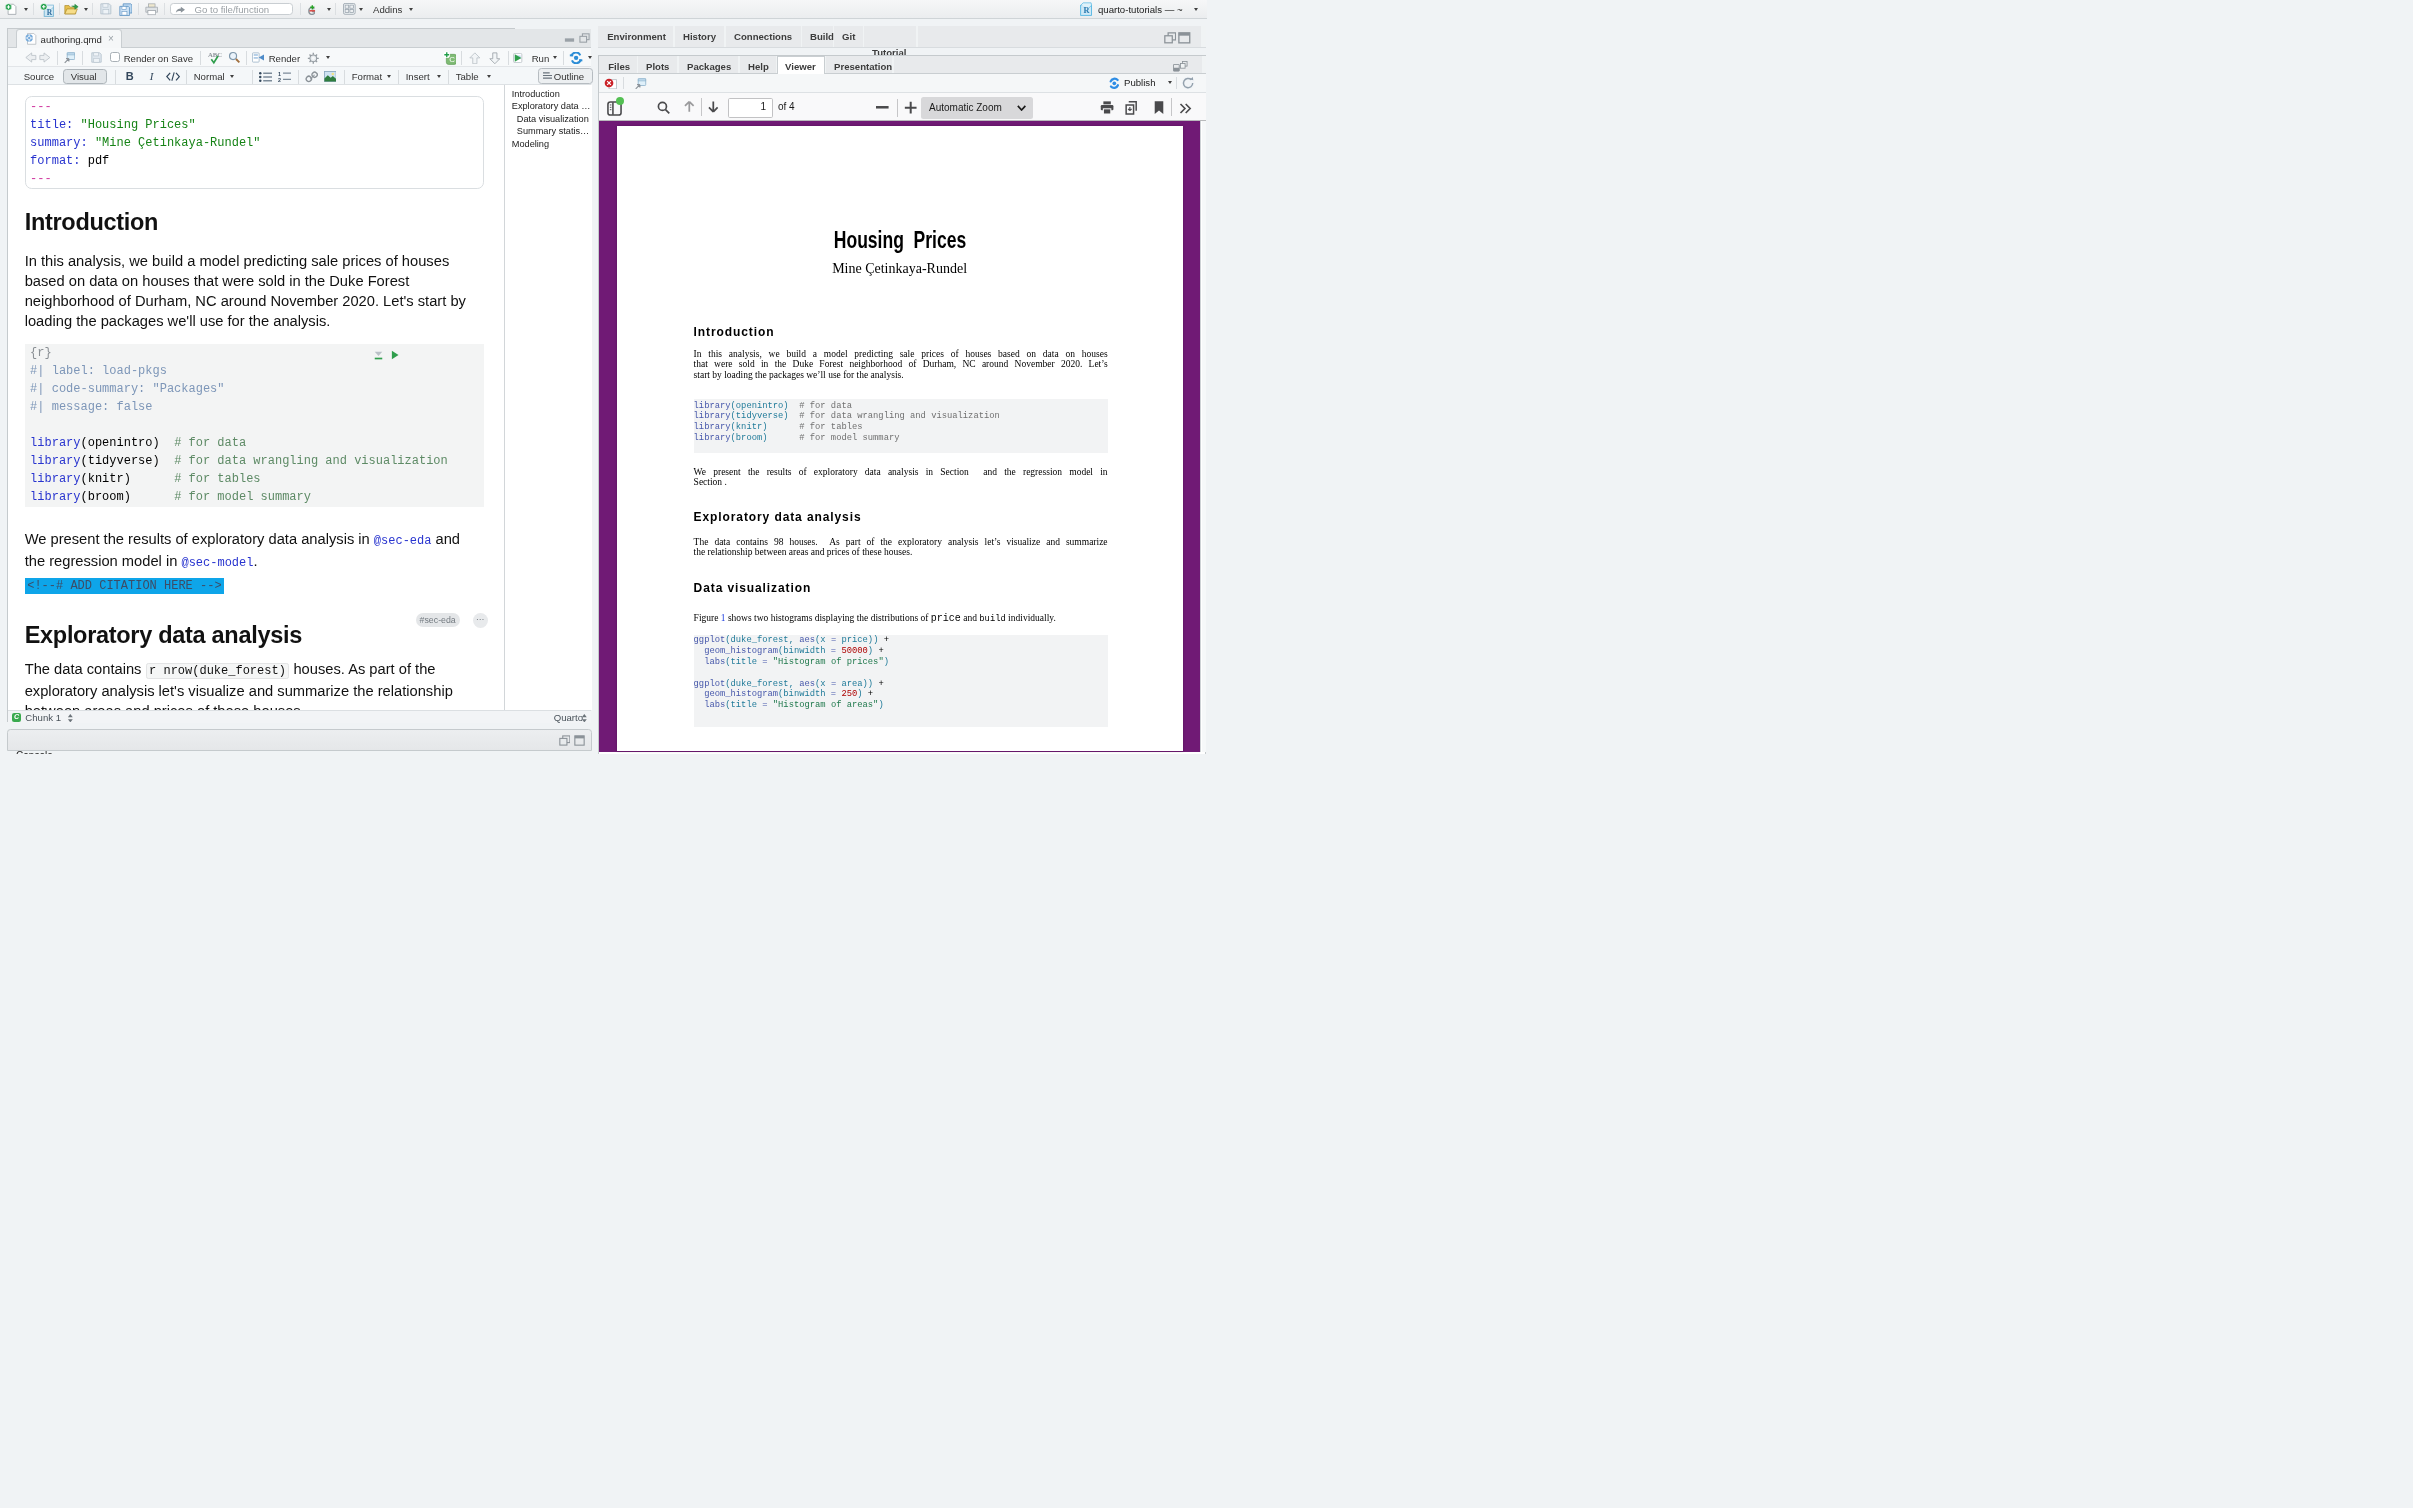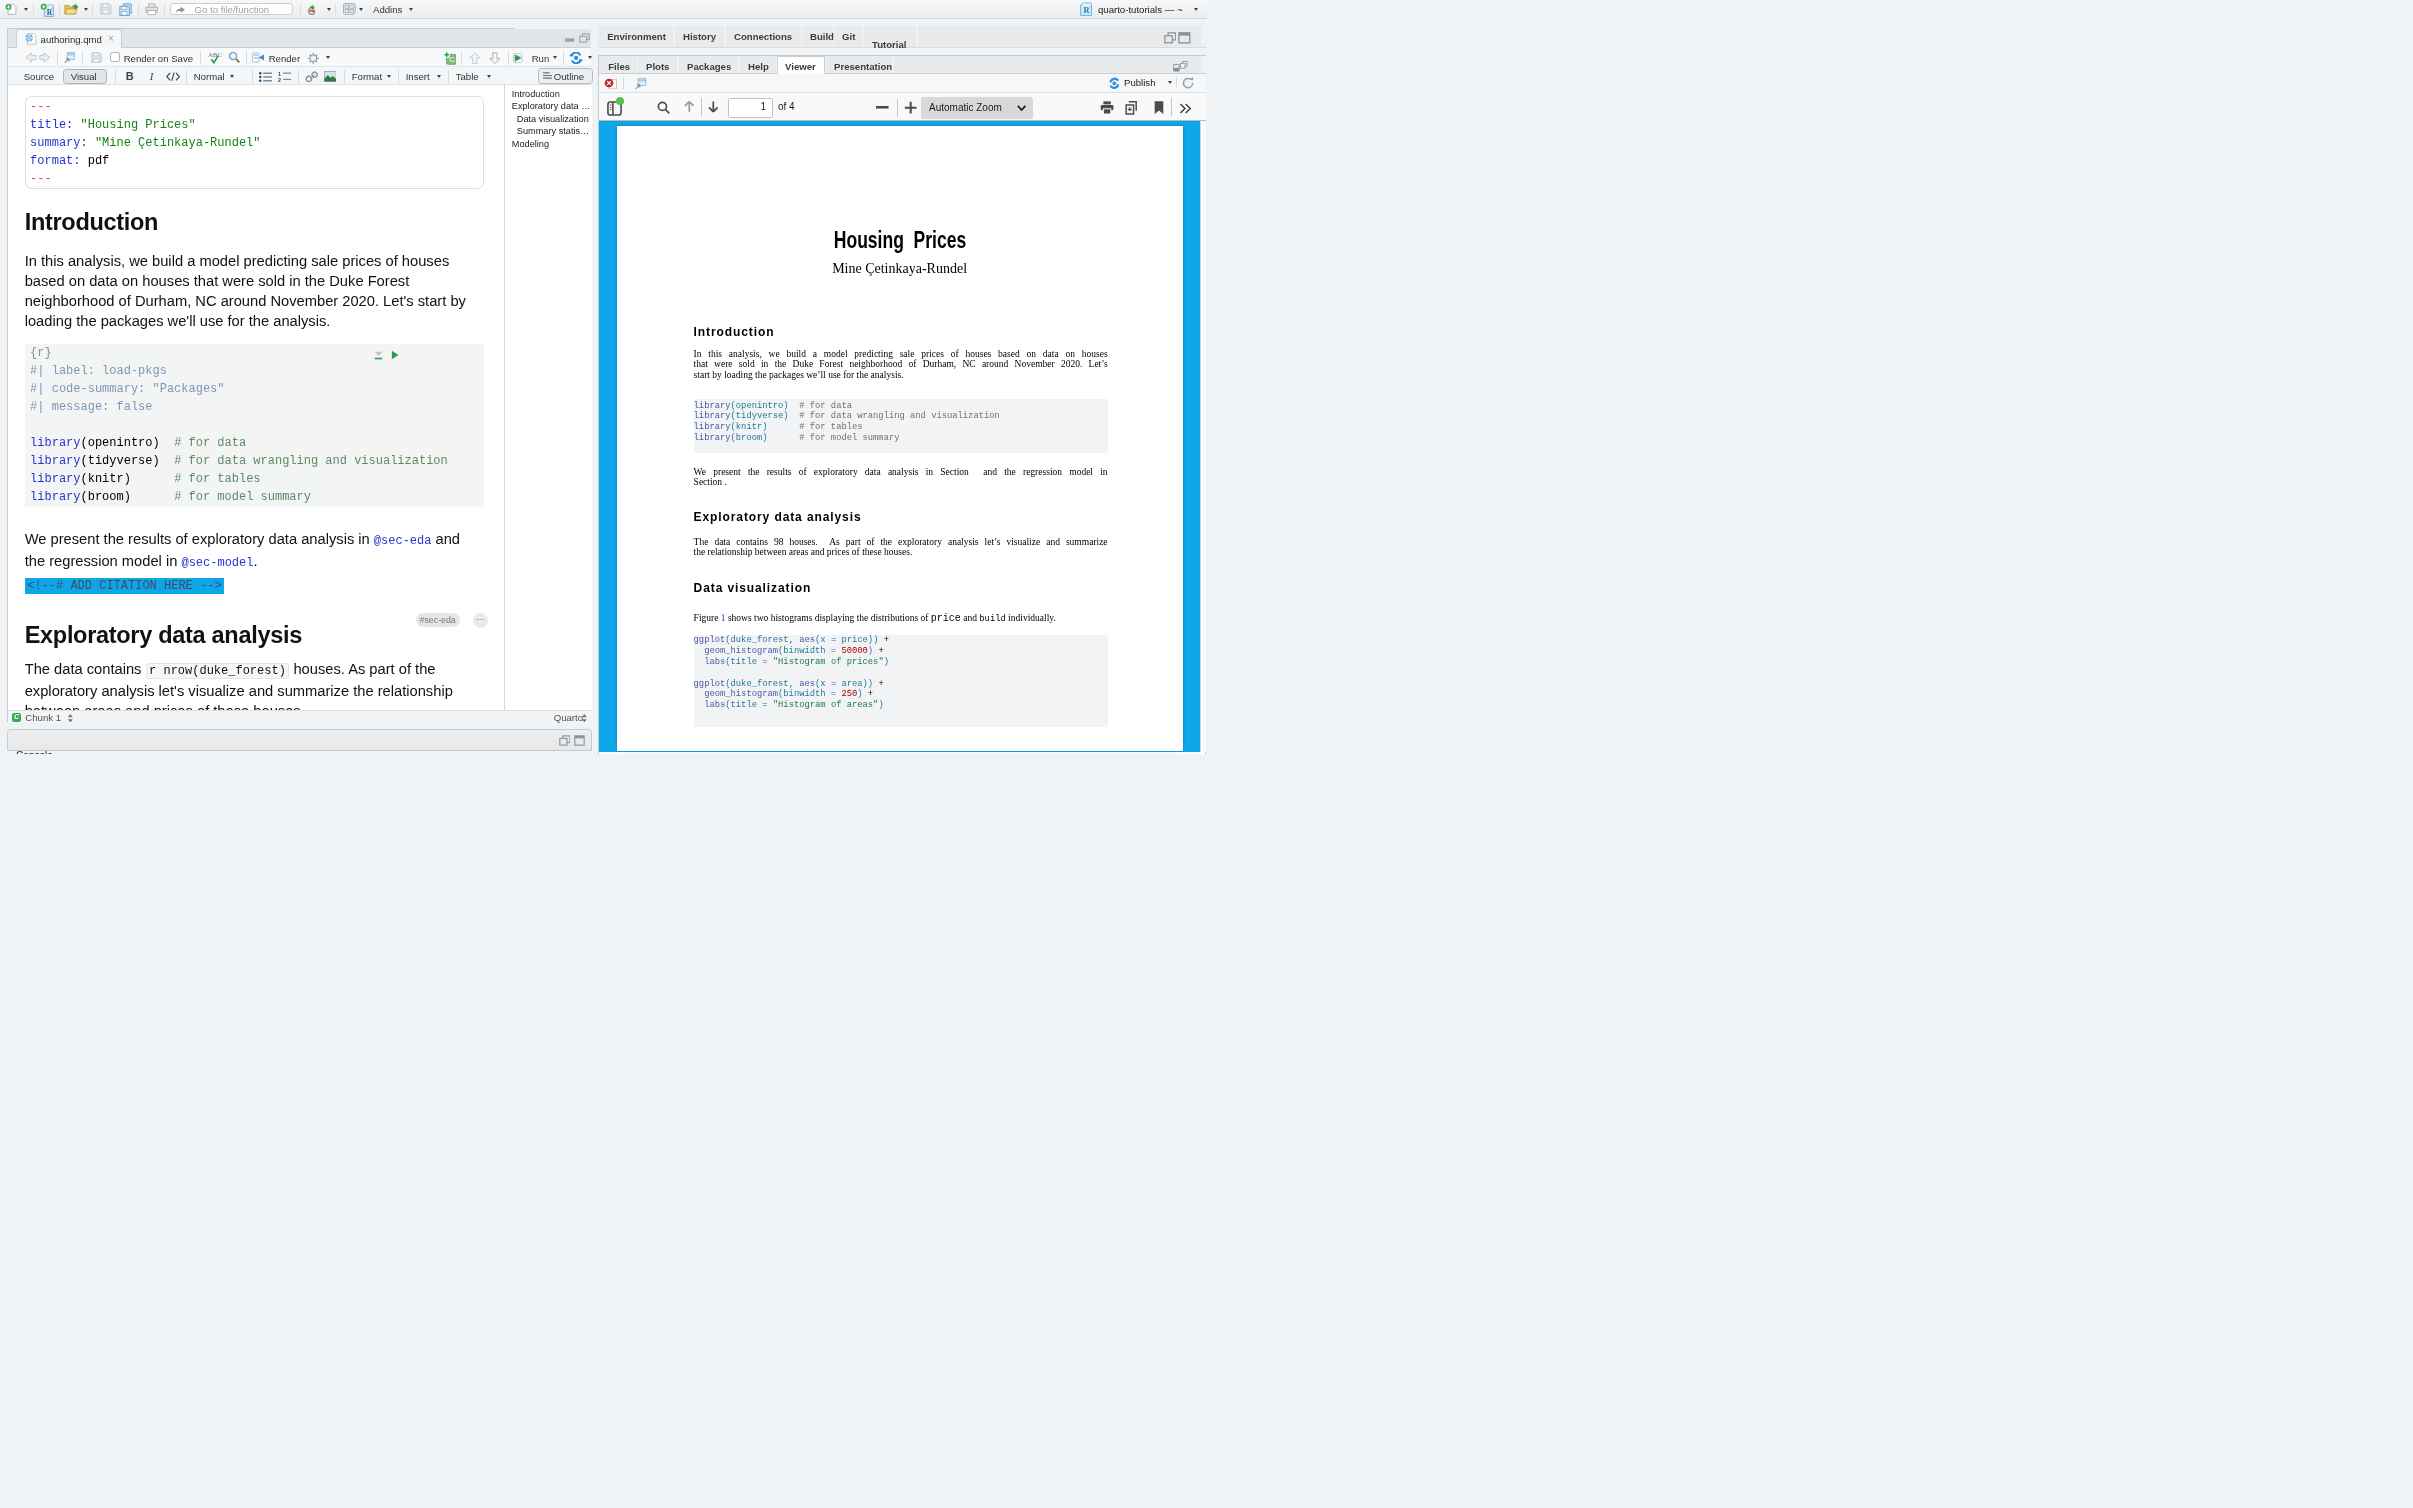--- a/index.html
+++ b/index.html
@@ -42,21 +42,21 @@
 h1.ed { font-size:23.5px; font-weight:bold; color:#111; letter-spacing:-0.3px; }
 .inlinecode { font-family:"Liberation Mono",monospace; background:#f5f6f6; border:0.8px solid #e3e4e5; border-radius:2.5px; padding:0 2.5px; }
 
 #conspane { left:6.7px; top:729px; width:585px; height:22px; background:linear-gradient(#ecaeee0,#e7e9eb); background:linear-gradient(#eceef0,#e5e7e9); border:0.8px solid #c5cacd; border-radius:3.4px 3.4px 0 0; }
 
 #envbar { left:598px; top:26.4px; width:608px; height:21.4px; background:#f0f3f4; border-bottom:0.8px solid #d8dcdf; }
 #filespane { left:598px; top:55px; width:608px; height:812px; background:#fff; border:0.8px solid #c5cacd; }
 #filestabs { left:0; top:0; width:607px; height:18.4px; background:#f0f3f4; border-bottom:0.8px solid #c9ced1; }
 #viewertb { left:0; top:18.4px; width:607px; height:19px; background:#f5f7f8; border-bottom:0.8px solid #dde1e4; }
 #pdftb { left:0; top:37px; width:607px; height:28px; background:#f9f9fa; border-bottom:0.8px solid #b9babc; }
-#pdfarea { left:0; top:65px; width:602px; height:631px; background:#0ea5e9; border-right:0.8px solid #cdd1d4; }
+#pdfarea { left:0; top:65px; width:602px; height:631px; background:#701a75; border-right:0.8px solid #cdd1d4; }
 #pdfpage { position:absolute; left:17.6px; top:4.6px; width:566px; height:625px; background:#fff; box-shadow:0 0 2.5px rgba(0,0,0,0.25); }
 
 .pserif { font-family:"Liberation Serif",serif; color:#000; }
 .pmono { font-family:"Liberation Mono",monospace; }
 .pcode { background:#f2f3f4; font-family:"Liberation Mono",monospace; font-size:8.8px; line-height:10.8px; white-space:pre; }
 .k1 { color:#4758ab; } 
 .k2 { color:#1f7a99; } 
 .k3 { color:#20794d; } 
 .k4 { color:#ad0000; } 
 .k5 { color:#707070; } 
@@ -397,21 +397,21 @@
       <span class="abs tabtxt" style="left:9.2px;top:5px">Environment</span>
   <div class="tseg" style="left:77px;width:49px"></div>
       <span class="abs tabtxt" style="left:85px;top:5px">History</span>
   <div class="tseg" style="left:128px;width:75px"></div>
       <span class="abs tabtxt" style="left:136px;top:5px">Connections</span>
   <div class="tseg" style="left:204px;width:31px"></div>
       <span class="abs tabtxt" style="left:212px;top:5px">Build</span>
   <div class="tseg" style="left:236px;width:29px"></div>
       <span class="abs tabtxt" style="left:244px;top:5px">Git</span>
   <div class="tseg" style="left:266px;width:52px"></div>
-      <span class="abs tabtxt" style="left:274px;top:13px">Tutorial</span>
+      <span class="abs tabtxt" style="left:274px;top:21px">Tutorial</span>
   <div class="tseg" style="left:320px;width:283px"></div>
   <svg class="abs" style="left:566px;top:5.9px" width="12" height="11.7" viewBox="0 0 14.5 14">
     <rect x="5" y="1" width="9" height="8.5" fill="none" stroke="#8b9298" stroke-width="1.5"></rect>
     <rect x="1" y="4.5" width="9" height="8.5" fill="#e8eaec" stroke="#8b9298" stroke-width="1.5"></rect>
   </svg>
   <svg class="abs" style="left:580px;top:5.9px" width="12.6" height="11.7" viewBox="0 0 15 14">
     <rect x="1" y="1" width="13" height="12" fill="none" stroke="#8b9298" stroke-width="1.6"></rect>
     <rect x="1" y="1" width="13" height="3.4" fill="#8b9298"></rect>
   </svg>
 </div>

